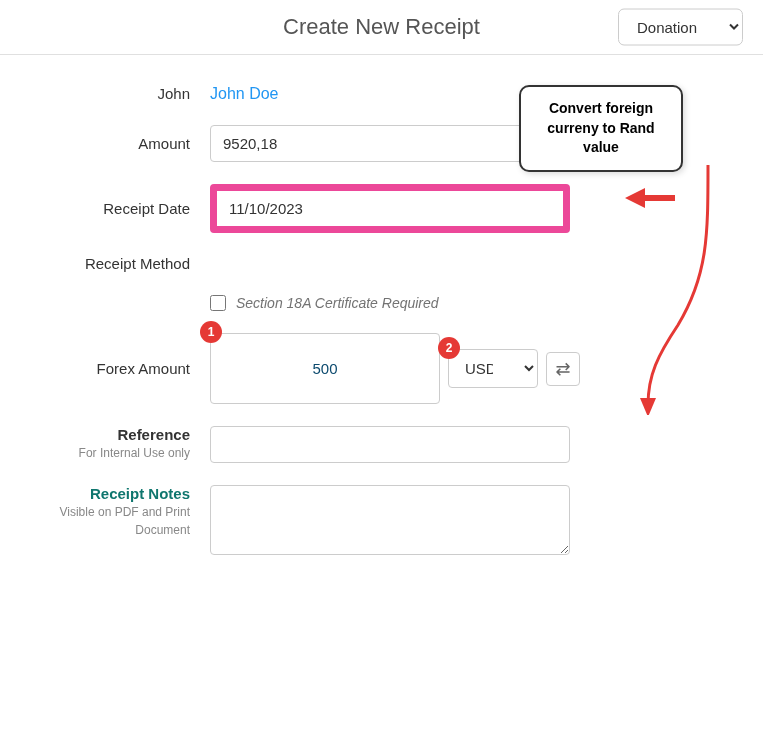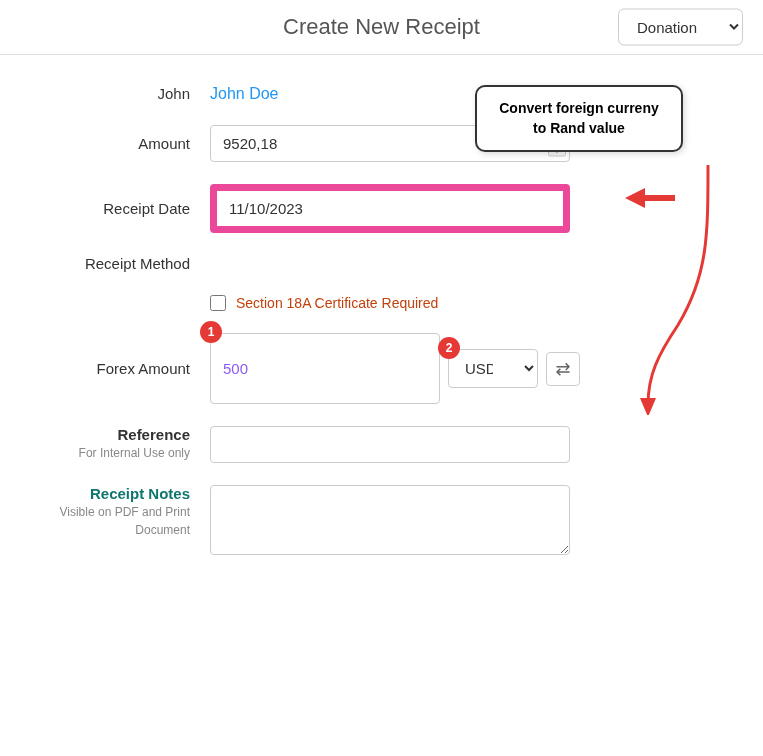--- a/index.html
+++ b/index.html
@@ -133,21 +133,21 @@
       position: absolute;
       right: 50px;
       top: 0px;
       background: #fff;
       border: 2px solid #333;
       border-radius: 10px;
       padding: 12px 16px;
       font-size: 14px;
       font-weight: 700;
       text-align: center;
-      width: 208px;
+      width: 164px;
       line-height: 1.4;
       box-shadow: 2px 2px 6px rgba(0,0,0,0.15);
     }
 
     
     .date-input {
       width: 360px;
       padding: 9px 12px;
       border: 7px solid #ec4899;
       border-radius: 4px;
@@ -177,21 +177,22 @@
       margin-bottom: 22px;
       gap: 10px;
     }
     .checkbox-row input[type="checkbox"] {
       width: 16px;
       height: 16px;
       cursor: pointer;
     }
     .checkbox-row label {
       font-size: 14px;
-      color: #c2410c;
+      color: #737373;
+      font-style: italic;
     }
 
     
     .forex-row {
       display: flex;
       align-items: center;
       margin-bottom: 22px;
     }
     .forex-label-col {
       width: 170px;
@@ -228,22 +229,23 @@
       align-items: center;
       justify-content: center;
       z-index: 10;
     }
     .forex-amount-input {
       width: 230px;
       padding: 26px 12px;
       border: 1px solid #ccc;
       border-radius: 4px;
       font-size: 15px;
-      color: #8b5cf6;
-      background: #fff;
+      color: #0c4a6e;
+      background: #fff;
+      text-align: center;
     }
     .currency-wrapper {
       position: relative;
     }
     .currency-badge {
       position: absolute;
       top: -12px;
       left: -10px;
       width: 22px;
       height: 22px;

